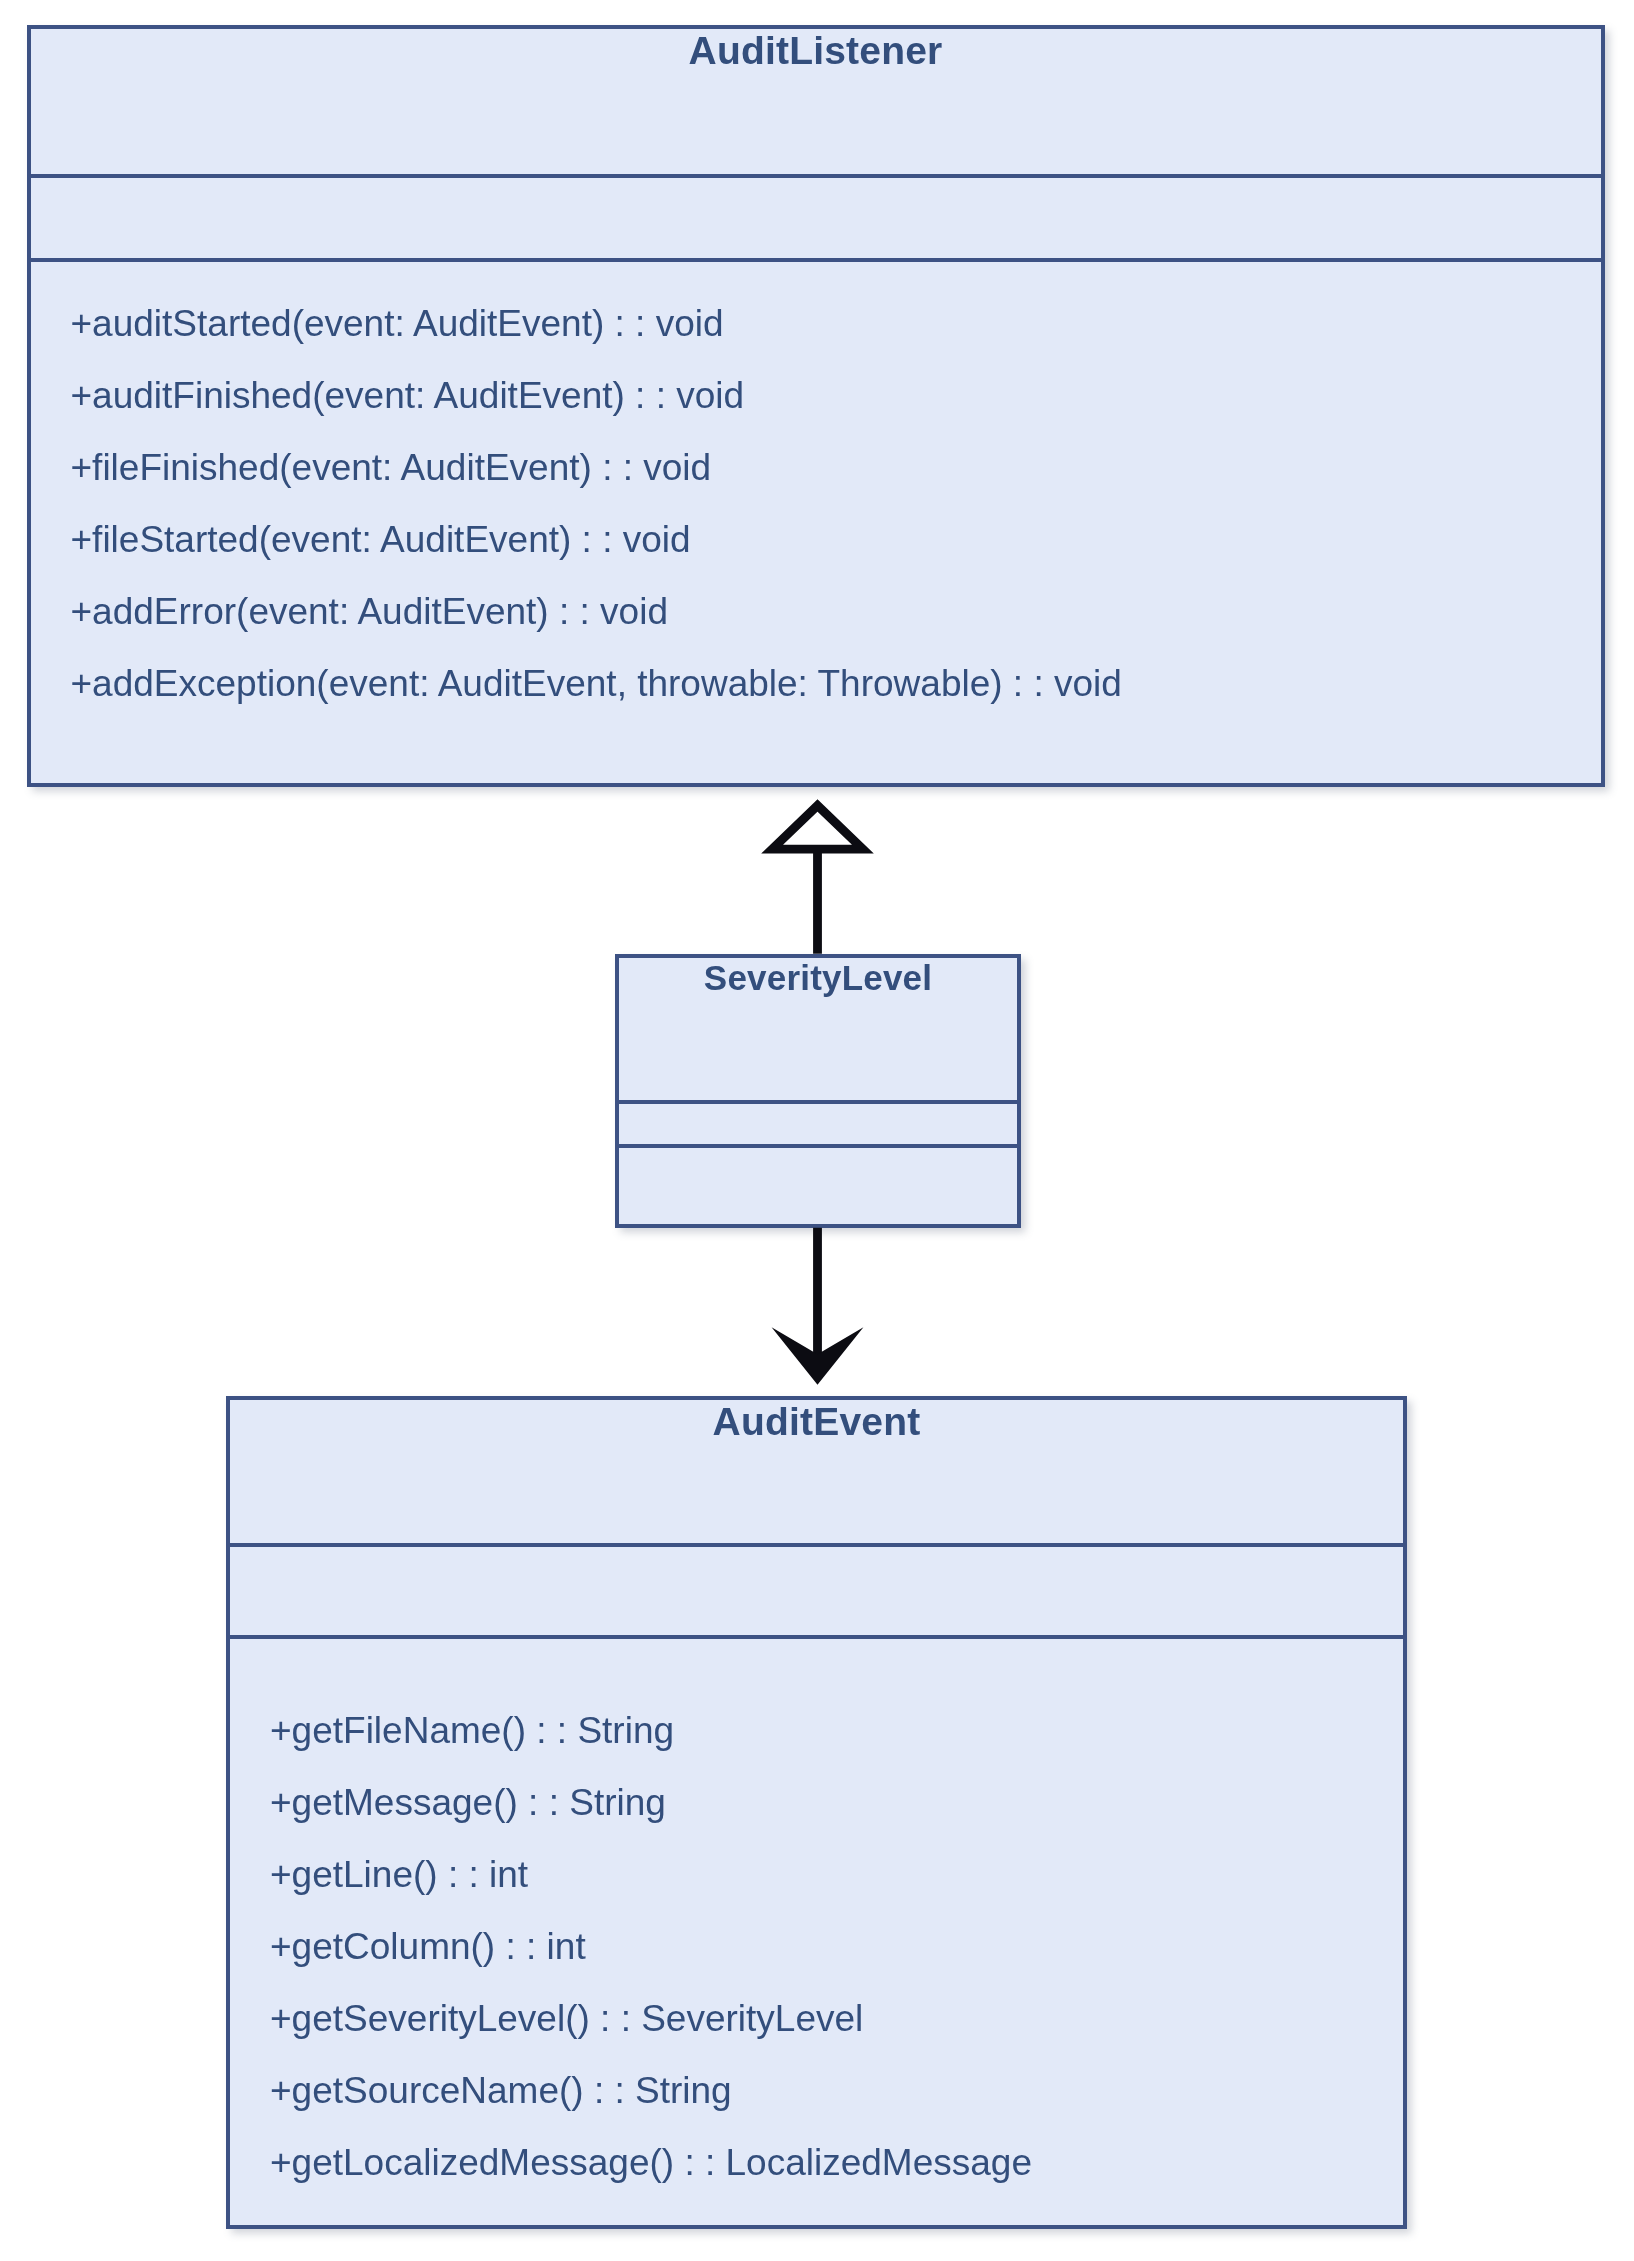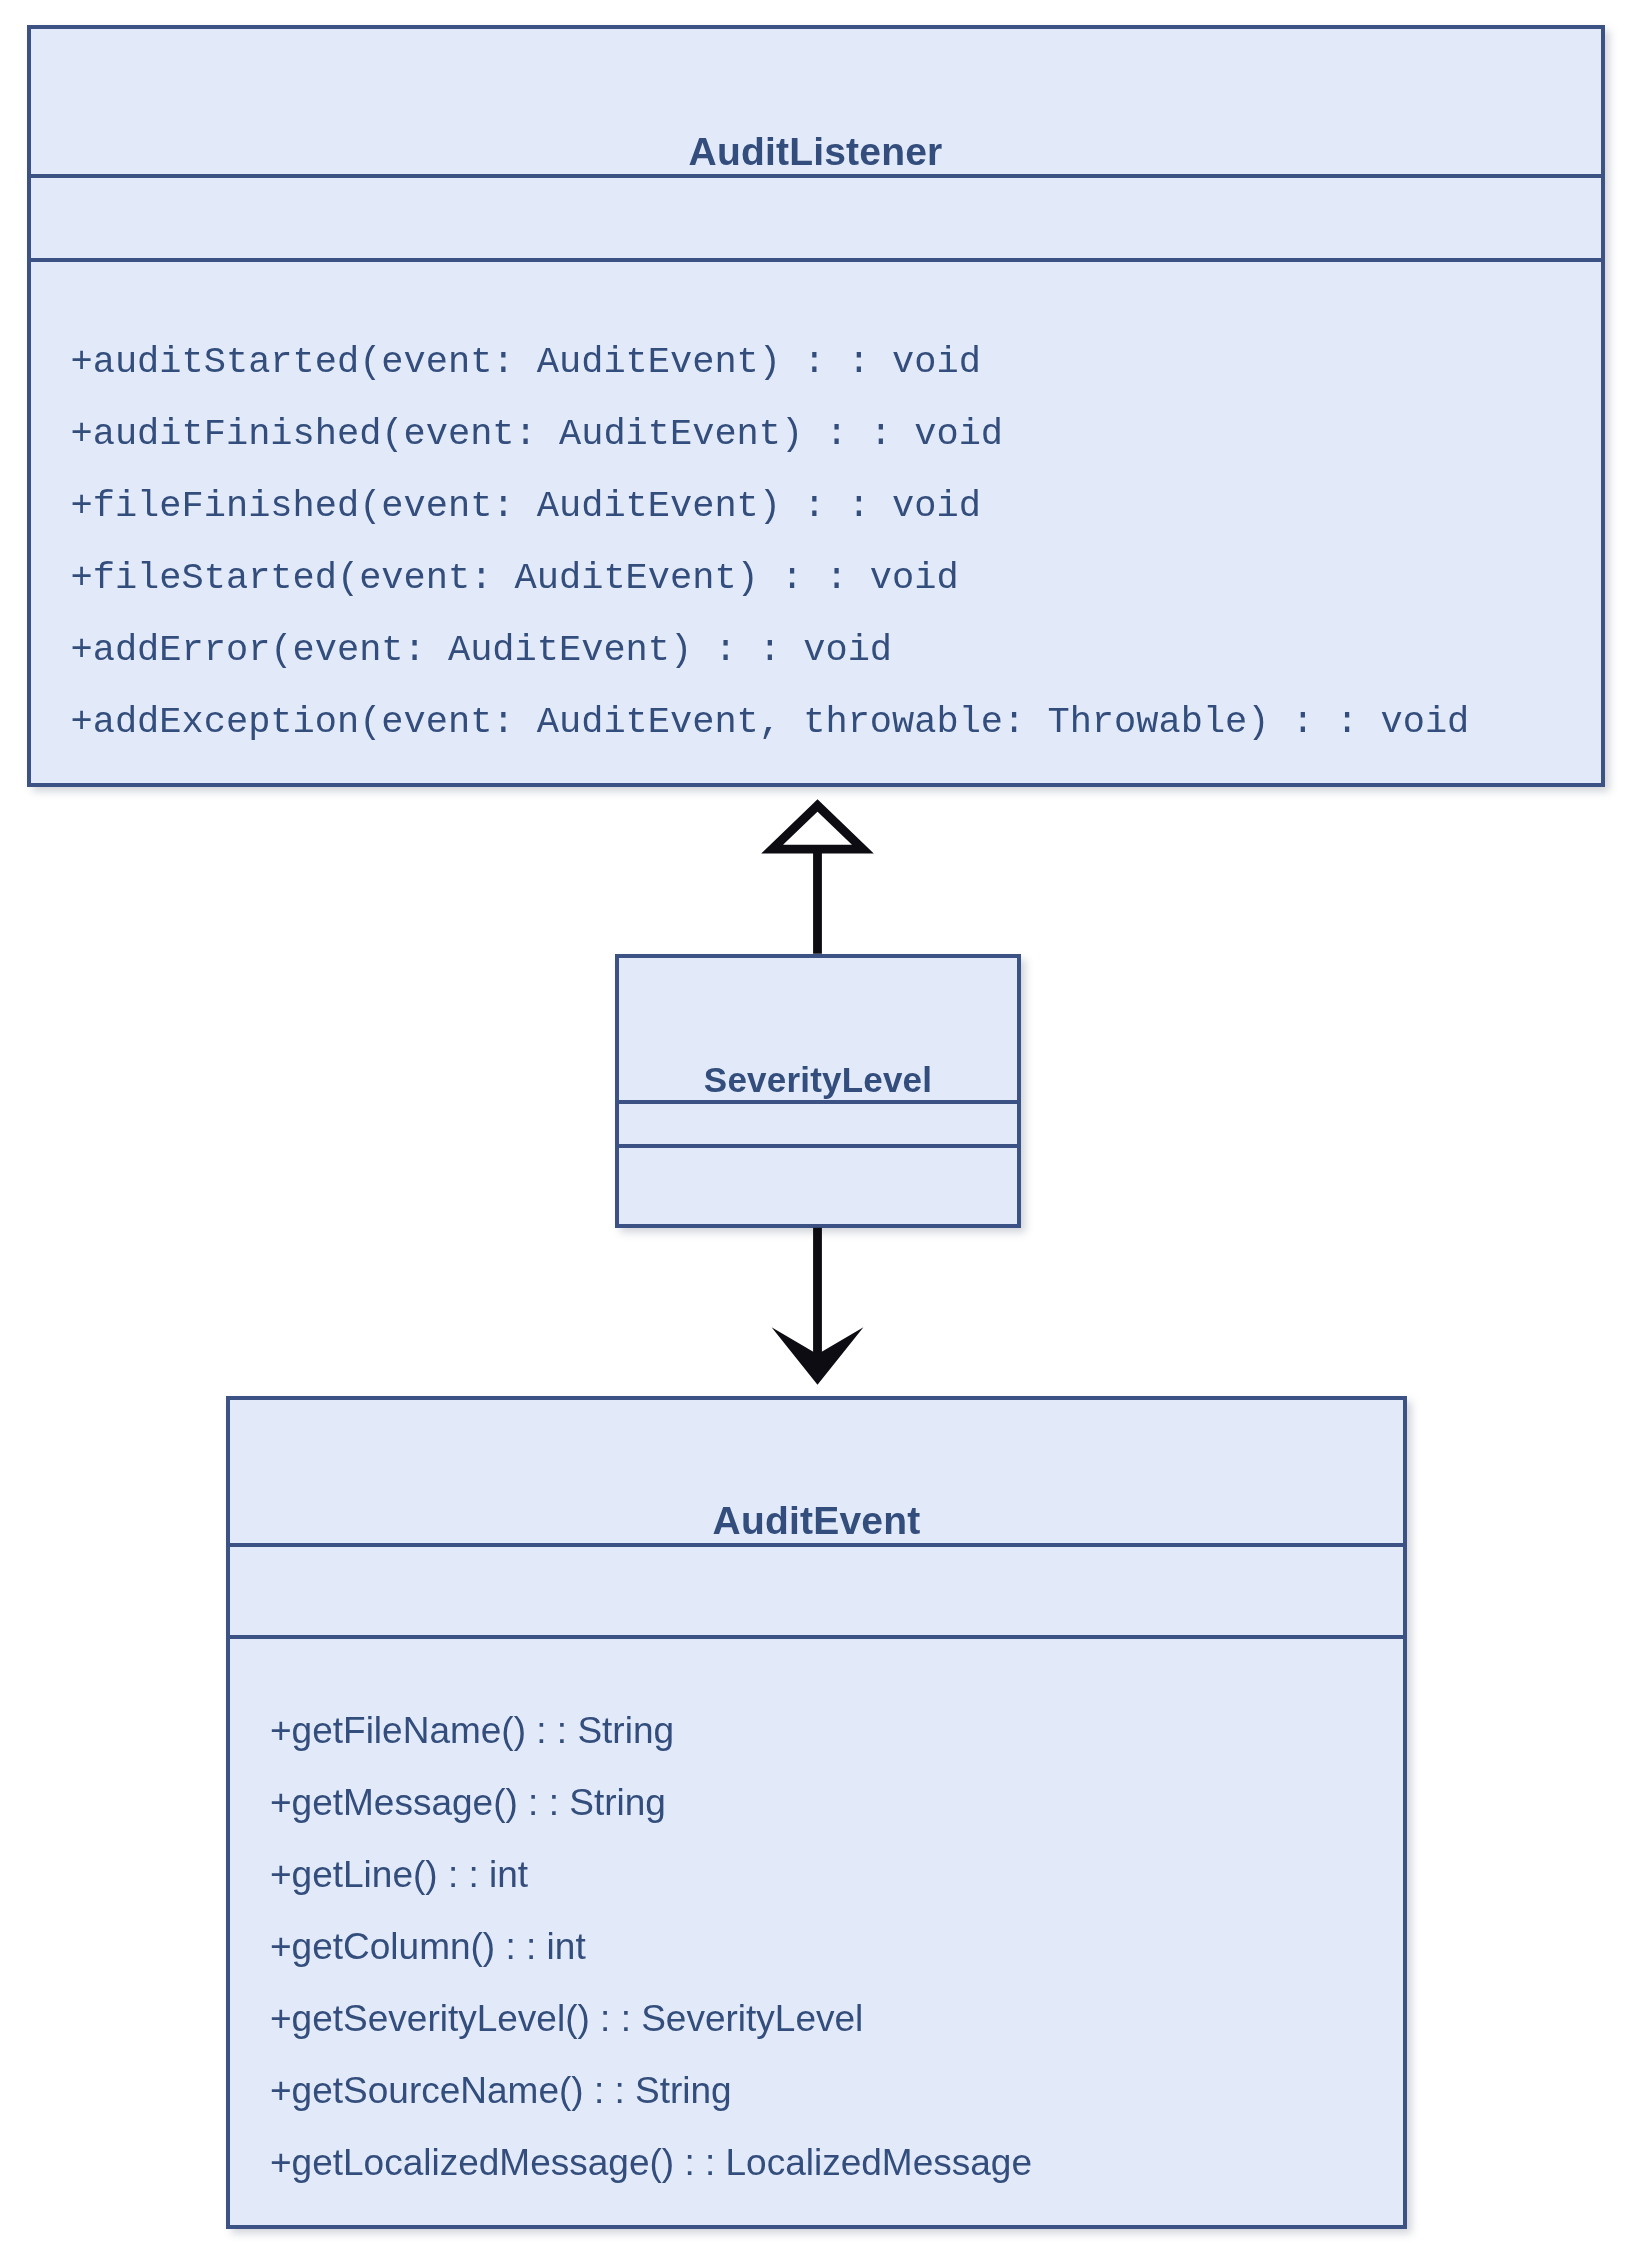--- a/index.html
+++ b/index.html
@@ -30,21 +30,21 @@
     background: #e2e9f8;
     border: 4.1px solid #3d5284;
     box-shadow: 5.3px 5.3px 8.2px rgba(100,110,130,0.30);
     display: flex;
     flex-direction: column;
   }
 
   .uml-title-row {
     box-sizing: border-box;
     display: flex;
-    align-items: flex-end;
+    align-items: flex-start;
     justify-content: center;
     border-bottom: 4.1px solid #3d5284;
   }
   .uml-title {
     color: #334e7c;
     font-weight: bold;
     letter-spacing: 0.2px;
     text-align: center;
     white-space: nowrap;
   }
@@ -67,21 +67,21 @@
   }
 
   
   #class-auditlistener {
     left: 26.5px;  top: 25px;
     width: 1578px; height: 762px;
   }
   #class-auditlistener .uml-title-row { height: 149px; }
   #class-auditlistener .uml-title { font-size: 39px; }
   #class-auditlistener .uml-attrs-row { height: 84px; }
-  #class-auditlistener .uml-methods-row { padding: 64px 0 0 40px; font-family: Liberation Mono, monospace; }
+  #class-auditlistener .uml-methods-row { padding: 26px 0 0 40px; }
   #class-auditlistener .uml-method {
     font-size: 37px;
     line-height: 72px;
   }
 
   #class-defaultlogger {
     left: 615px; top: 954px;
     width: 406px;  height: 274px;
   }
   #class-defaultlogger .uml-title-row { height: 146px; }

